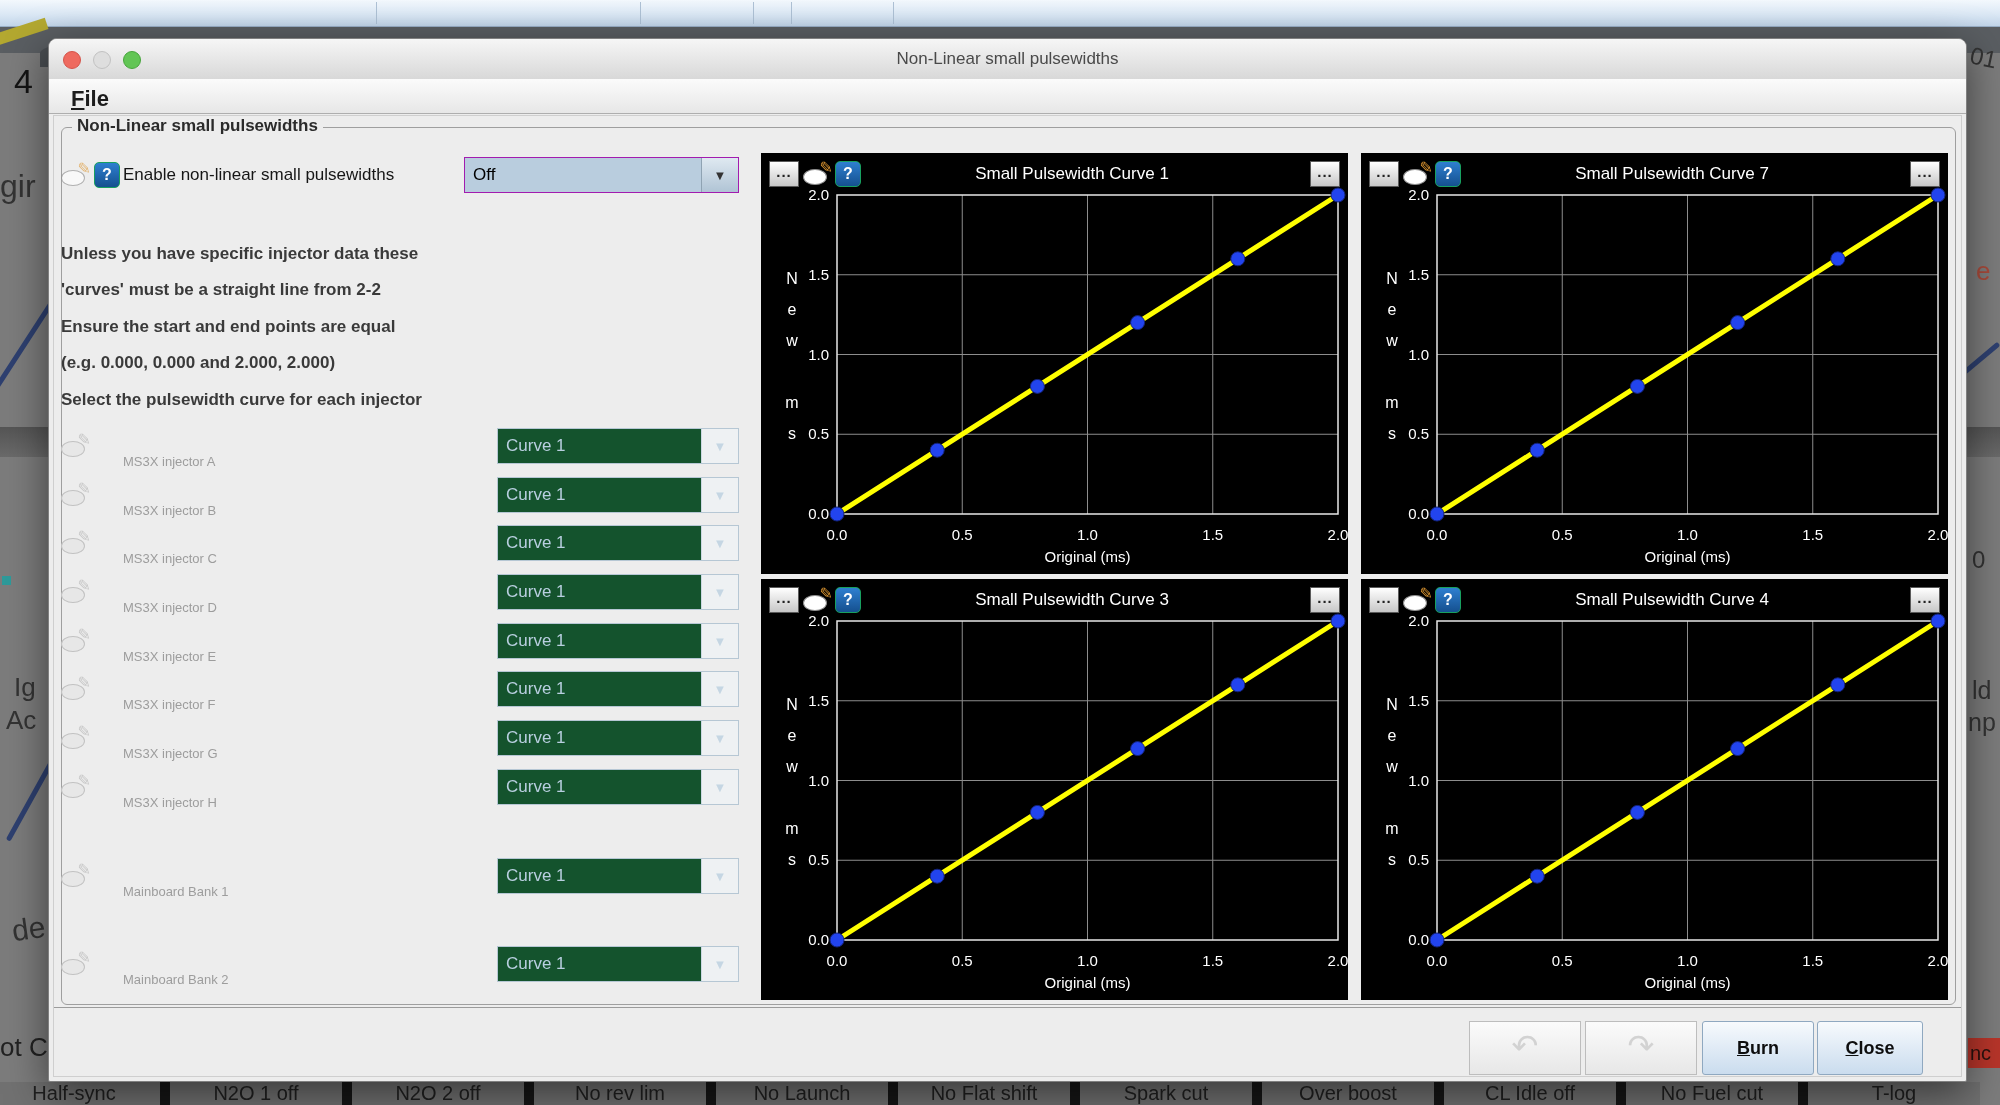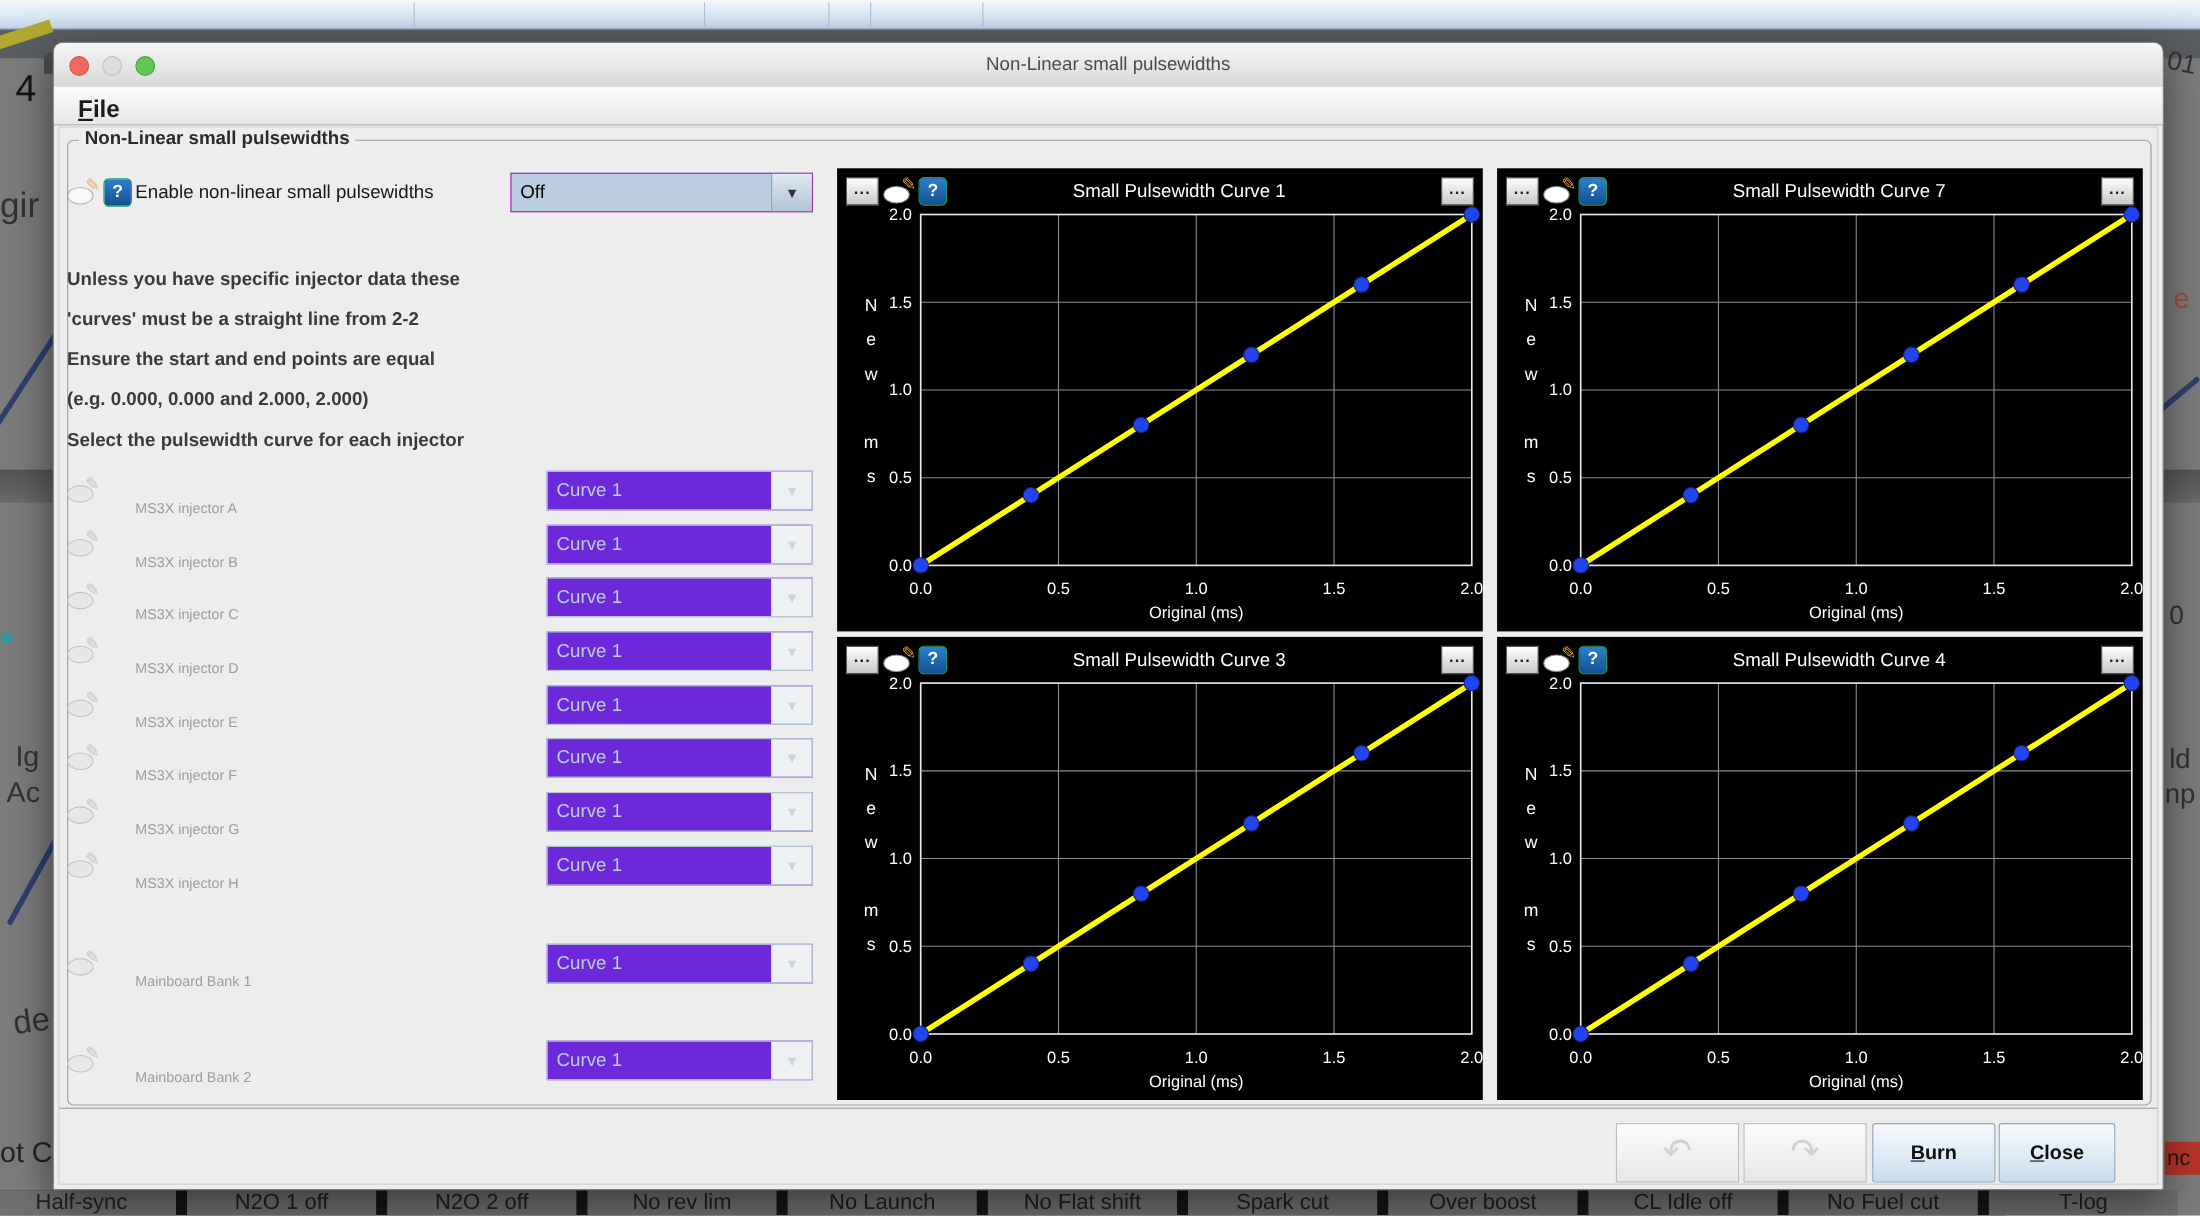--- a/index.html
+++ b/index.html
@@ -56,21 +56,21 @@
   .help-icon{display:inline-block;width:24px;height:24px;border-radius:5px;text-align:center;line-height:23px;
     background:linear-gradient(#2e7fd0,#15508f);border:1px solid #18a060;color:#fff;font-weight:bold;font-size:16px;}
   .enable-row{position:absolute;left:12px;top:118px;height:36px;}
   .enable-icons{position:absolute;left:0;top:5px;display:flex;gap:5px;align-items:center;}
   .enable-label{position:absolute;left:62px;top:8px;font-size:17px;color:#161616;white-space:nowrap;}
 
   .combo{position:absolute;height:36px;border:1px solid #a21caf;background:#b9cdde;display:flex;box-sizing:border-box;}
   .combo .val{flex:1;font-size:17px;color:#000;padding:7px 0 0 8px;overflow:hidden;white-space:nowrap;}
   .combo .arr{width:36px;border-left:1px solid #8fa3b3;background:linear-gradient(#dfe9f1,#b0c4d5);
     color:#333;display:flex;align-items:center;justify-content:center;font-size:13px;}
-  .combo.disabled{background:#6d28d9;border-color:#b6c7d4;}
+  .combo.disabled{background:#14532d;border-color:#b6c7d4;}
   .combo.disabled .val{color:#b9cfe0;}
   .combo.disabled .arr{background:#eef1f3;border-left-color:#ccd9e3;color:#c5d6e3;}
   .combo.main{left:415px;top:118px;width:275px;}
 
   .caution{position:absolute;left:10px;top:162px;width:682px;height:28px;background:#f3251b;
     color:#fff;font-weight:bold;font-size:17px;line-height:28px;padding-left:8px;box-sizing:border-box;}
   .warn-line{position:absolute;left:12px;font-size:17px;font-weight:bold;color:#3a3a3a;white-space:nowrap;}
 
   .sel-row{position:absolute;left:12px;width:680px;height:36px;}
   .sel-row .note-icon{position:absolute;left:0;top:5px;}

